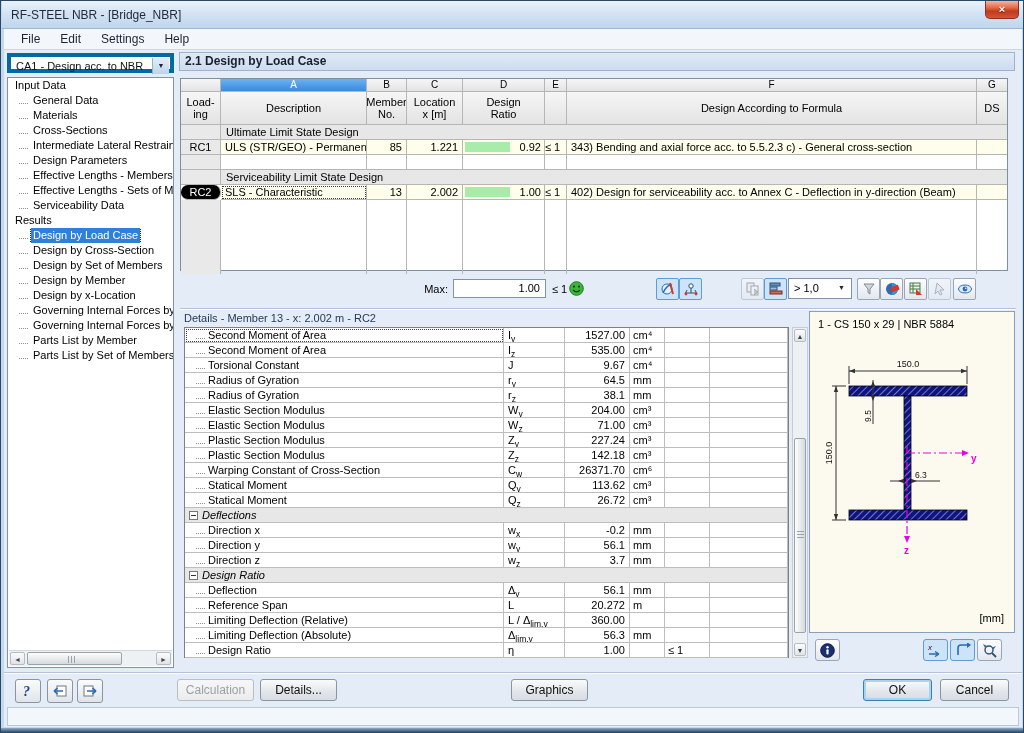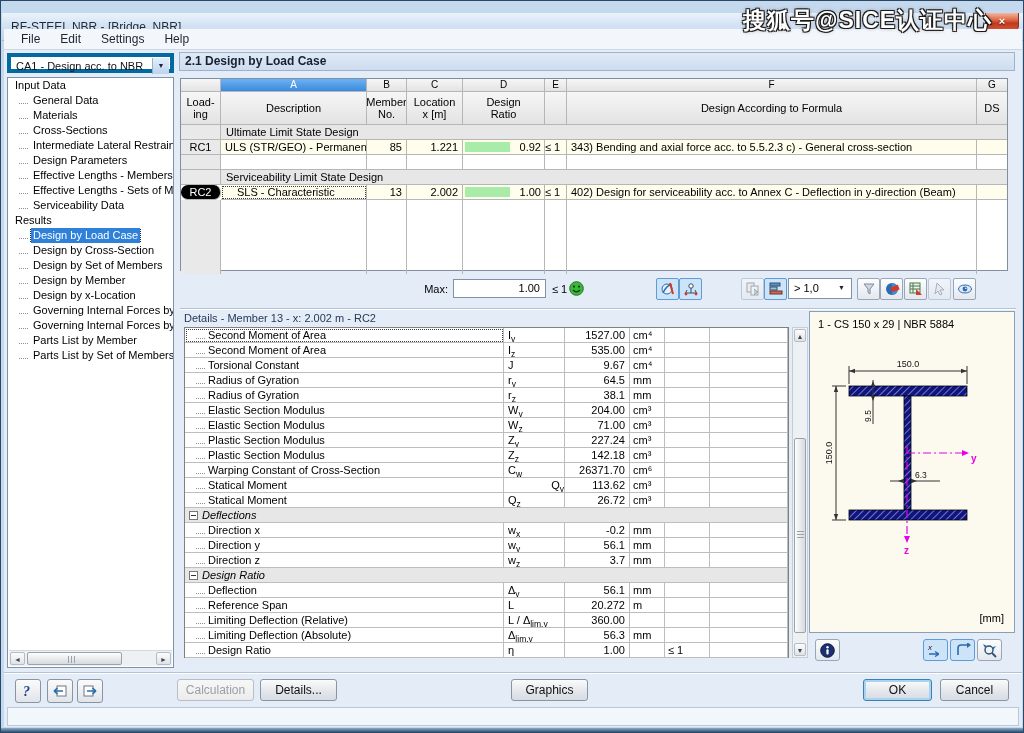--- a/index.html
+++ b/index.html
@@ -4,21 +4,21 @@
 <style>
   * { box-sizing: border-box; margin: 0; padding: 0; }
   html,body { background:#888; }
   body { font-family:"Liberation Sans", sans-serif; }
   #window { position:relative; width:1024px; height:733px; margin:0 auto;
             background:#c4d8ee; border:1px solid #2a4766; overflow:hidden; }
   .abs { position:absolute; }
 
   
   .titlebar { left:1px; top:0; width:1022px; height:28px;
-    background:linear-gradient(#eaf3fc,#d3e3f4 45%,#bfd6ec); border-bottom:1px solid #9fb6d0;margin-top:12px; }
+    background:linear-gradient(#eaf3fc,#d3e3f4 45%,#bfd6ec); border-bottom:1px solid #9fb6d0; }
   .title-text { position:absolute; left:9px; top:7px; font-size:12px; color:#1e2a38; }
   .close-btn { position:absolute; left:983px; top:0; width:34px; height:18px;
     background:linear-gradient(#f4b5a2,#e06a46 40%,#c03a1d 60%,#d2553a);
     border:1px solid #8e2e1c; border-top:none; border-radius:0 0 5px 5px;
     color:#fff; font-size:11px; font-weight:bold; text-align:center; line-height:16px;
     text-shadow:0 1px 1px #6b1d0d; cursor:pointer; }
   .watermark { position:absolute; left:742px; top:4px; width:278px; z-index:60;
     font-size:23px; font-weight:bold; color:#fff; letter-spacing:1px; white-space:nowrap;
     text-shadow:-1px -1px 0 #1a1a1a, 1px -1px 0 #1a1a1a, -1px 1px 0 #1a1a1a, 1px 1px 0 #1a1a1a, 0 0 4px rgba(0,0,0,.45); }
   .menubar { left:3px; top:28px; width:1018px; height:21px; background:#f3f7fc;
@@ -128,21 +128,20 @@
 </style>
 </head>
 <body>
 
 <div id="window">
 
   <div class="abs titlebar">
     <div class="title-text">RF-STEEL NBR - [Bridge_NBR]</div>
     <div class="close-btn">×</div>
   </div>
-  <div class="watermark">搜狐号@SICE认证中心</div>
 
   <div class="abs menubar" id="menubar">
       <span class="menu-item">File</span>
       <span class="menu-item">Edit</span>
       <span class="menu-item">Settings</span>
       <span class="menu-item">Help</span>
     </div>
 
   <div class="abs content"></div>
 
@@ -247,21 +246,21 @@
         <div class="c " style="width: 22px;"></div>
         <div class="c " style="width: 410px;"></div>
         <div class="c " style="width: 30px;"></div>
       </div>
       <div class="rrow drow">
         <div class="c loadcell" style="width: 40px;"></div>
         <div class="c sectioncell" style="width: 786px;">Serviceability Limit State Design</div>
       </div>
       <div class="rrow drow">
         <div class="c loadcell sel-load" style="width: 40px;">RC2</div>
-        <div class="c ivory focus-dotted" style="width: 146px; padding-left: 16px;">SLS - Characteristic</div>
+        <div class="c ivory focus-dotted" style="width: 146px; padding-left: 4px;">SLS - Characteristic</div>
         <div class="c ivory num" style="width: 40px;">13</div>
         <div class="c ivory num" style="width: 56px;">2.002</div>
         <div class="c ivory ratio-cell" style="width: 82px;">
           <span class="ratio-bar"></span>
           <span class="ratio-val">1.00</span>
         </div>
         <div class="c ivory" style="width: 22px;">≤ 1</div>
         <div class="c ivory" style="width: 410px; padding-left: 4px;">402) Design for serviceability acc. to Annex C - Deflection in y-direction (Beam)</div>
         <div class="c ivory" style="width: 30px;"></div>
       </div>
@@ -432,21 +431,21 @@
       <div class="rrow">
         <div class="c " style="width: 319px;"><span class="twig"></span>Warping Constant of Cross-Section</div>
         <div class="c dsym" style="width: 61px;">C<sub class="sub">w</sub></div>
         <div class="c num" style="width: 65px;">26371.70</div>
         <div class="c " style="width: 35px; padding-left: 3px;">cm⁶</div>
         <div class="c " style="width: 45px; padding-left: 3px;"></div>
         <div class="c " style="width: 78px;"></div>
       </div>
       <div class="rrow">
         <div class="c " style="width: 319px;"><span class="twig"></span>Statical Moment</div>
-        <div class="c dsym" style="width: 61px; text-align: right;">Q<sub class="sub">y</sub></div>
+        <div class="c dsym" style="width: 61px;">Q<sub class="sub">y</sub></div>
         <div class="c num" style="width: 65px;">113.62</div>
         <div class="c " style="width: 35px; padding-left: 3px;">cm³</div>
         <div class="c " style="width: 45px; padding-left: 3px;"></div>
         <div class="c " style="width: 78px;"></div>
       </div>
       <div class="rrow">
         <div class="c " style="width: 319px;"><span class="twig"></span>Statical Moment</div>
         <div class="c dsym" style="width: 61px;">Q<sub class="sub">z</sub></div>
         <div class="c num" style="width: 65px;">26.72</div>
         <div class="c " style="width: 35px; padding-left: 3px;">cm³</div>

